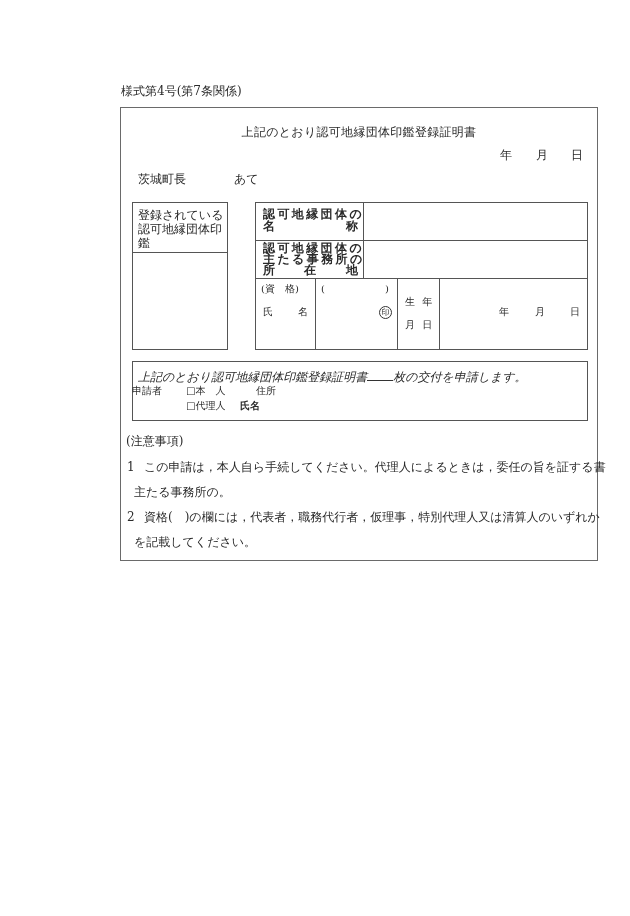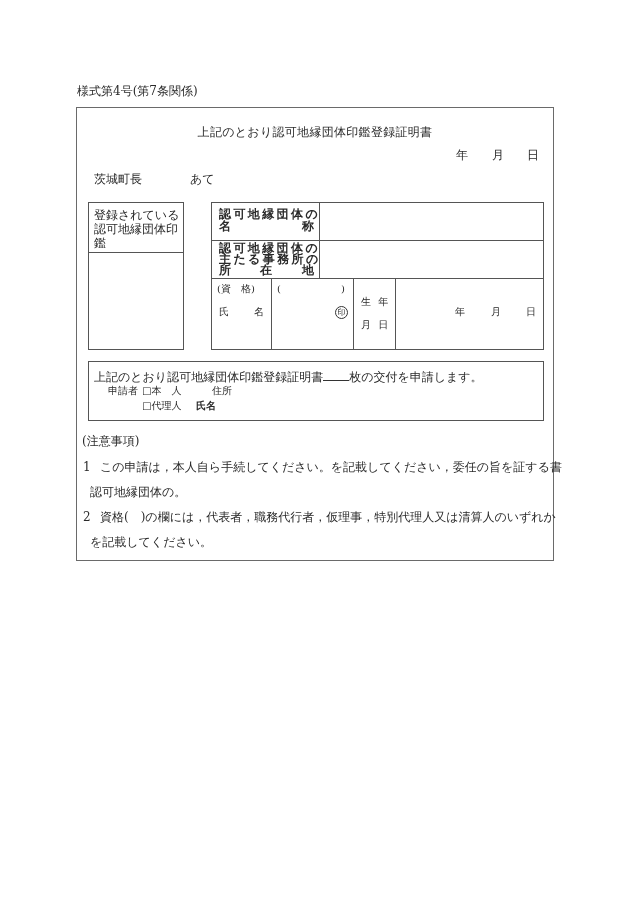--- a/index.html
+++ b/index.html
@@ -1,40 +1,40 @@
 <!DOCTYPE html>
 <html><head>
 <meta charset="utf-8">
 <style>
   html, body { margin: 0; padding: 0; background: #ffffff; }
   body {
     width: 630px; height: 916px; position: relative; overflow: hidden;
     font-family: "DejaVu Serif", "Liberation Serif", serif;
     color: #2a2a2a;
   }
-  .abs { position: absolute; }
+  .abs { position: absolute; margin-left: 44px; }
   .t { font-size: 10px; line-height: 1; white-space: nowrap; }
   .form-label { left: 77px; top: 85px; font-size: 12px; }
   .outer { left: 76px; top: 107px; width: 478px; height: 454px; border: 1.5px solid #6a6a6a; box-sizing: border-box; }
   .title { left: 0; width: 630px; top: 124px; text-align: center; font-size: 12px; letter-spacing: 0.3px; }
   .date-top { top: 149px; font-size: 12px; }
   .recipient { top: 173px; font-size: 12px; text-align: right; }
 
   .box { border: 1.2px solid #555; box-sizing: border-box; }
   .hline { height: 0; border-top: 1.2px solid #555; }
   .vline { width: 0; border-left: 1.2px solid #555; }
 
   .seal-box { left: 88px; top: 202px; width: 96px; height: 148px; }
   .seal-label { left: 94px; top: 208px; font-size: 12px; line-height: 14px; width: 88px; white-space: normal; }
 
   .info-table { left: 211px; top: 202px; width: 333px; height: 148px; }
   .cell-text { font-size: 12px; line-height: 11px; font-weight: bold; }
 
   .stmt-box { left: 88px; top: 361px; width: 456px; height: 60px; }
-  .stmt-line { font-size: 12px; }
+  .stmt-line { font-size: 12px; font-style: italic; }
   .blank { display: inline-block; width: 26px; border-bottom: 1px solid #333; height: 10px; vertical-align: baseline; }
   .notes { font-size: 12px; }
   .seal-mark { display: inline-block; width: 11px; height: 11px; border: 1px solid #333; border-radius: 50%; font-size: 8px; line-height: 11px; text-align: center; }
 </style>
 </head>
 <body>
 
 <div class="abs t form-label">様式第4号(第7条関係)</div>
 
 <div class="abs outer"></div>
@@ -85,27 +85,27 @@
 <div class="abs t" style="left:361px; top:320px; letter-spacing:2px;">月 日</div>
 <div class="abs t" style="left:455px; top:307px;">年</div>
 <div class="abs t" style="left:491px; top:307px;">月</div>
 <div class="abs t" style="left:526px; top:307px;">日</div>
 <div class="abs" style="left:397px; top:280px; width:145px; height:68px;"></div>
 
 <div class="abs box stmt-box"></div>
 <div class="abs t stmt-line" style="left:94px; top:370px;">
   <span>上記のとおり認可地縁団体印鑑登録証明書</span><span class="blank"></span><span>枚の交付を申請します。</span>
 </div>
-<div class="abs t" style="left:108px; top:386px;">申請者</div>
+<div class="abs t" style="left:88px; top:386px;">申請者</div>
 <div class="abs t" style="left:142px; top:386px;">□本　人</div>
 <div class="abs t" style="left:212px; top:386px;">住所</div>
 <div class="abs" style="left:240px; top:383px; width:290px; height:16px;"></div>
 <div class="abs t" style="left:142px; top:401px;">□代理人</div>
 <div class="abs t" style="left:196px; top:401px;font-weight:bold;">氏名</div>
 <div class="abs" style="left:240px; top:398px; width:290px; height:16px;"></div>
 
 <div class="abs t notes" style="left:82px; top:435px;">(注意事項)</div>
 <div class="abs t notes" style="left:83px; top:461px;">1</div>
-<div class="abs t notes" style="left:100px; top:461px;">この申請は，本人自ら手続してください。を記載してください，委任の旨を証する書</div>
-<div class="abs t notes" style="left:90px; top:486px;">認可地縁団体の。</div>
+<div class="abs t notes" style="left:100px; top:461px;">この申請は，本人自ら手続してください。代理人によるときは，委任の旨を証する書</div>
+<div class="abs t notes" style="left:90px; top:486px;">主たる事務所の。</div>
 <div class="abs t notes" style="left:83px; top:511px;">2</div>
 <div class="abs t notes" style="left:100px; top:511px;">資格(　)の欄には，代表者，職務代行者，仮理事，特別代理人又は清算人のいずれか</div>
 <div class="abs t notes" style="left:90px; top:536px;">を記載してください。</div>
 
 </body></html>

